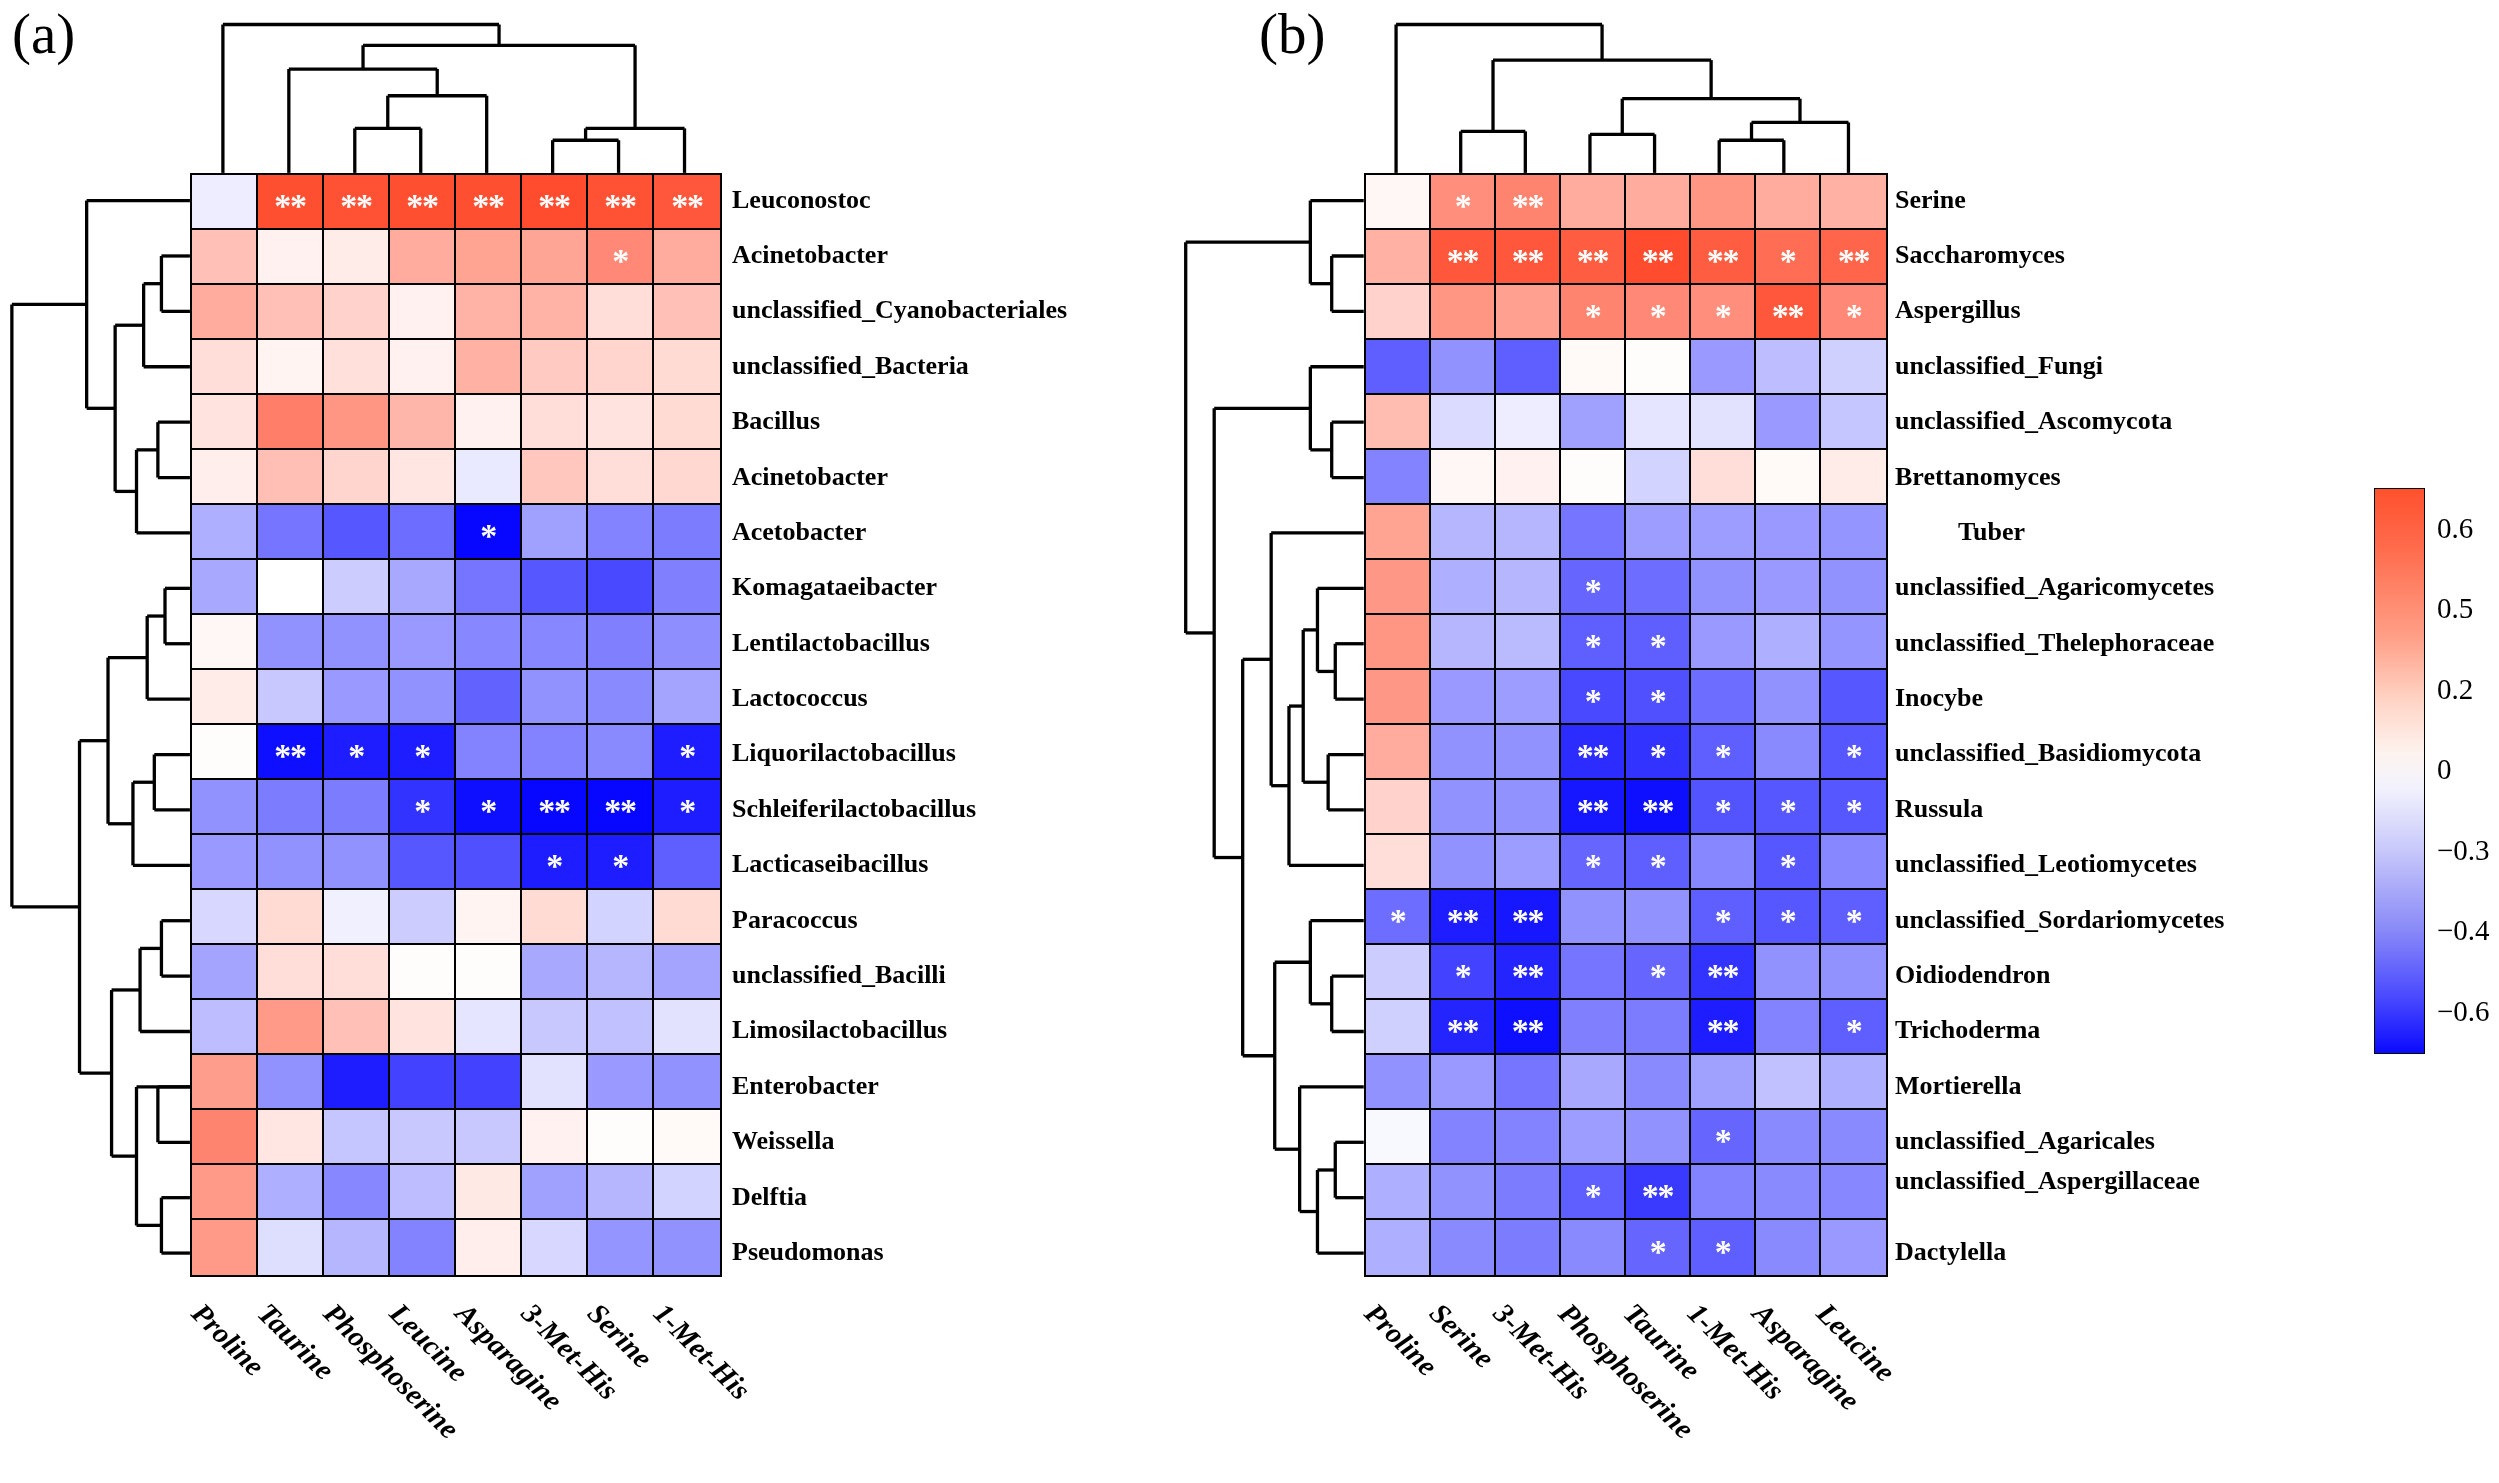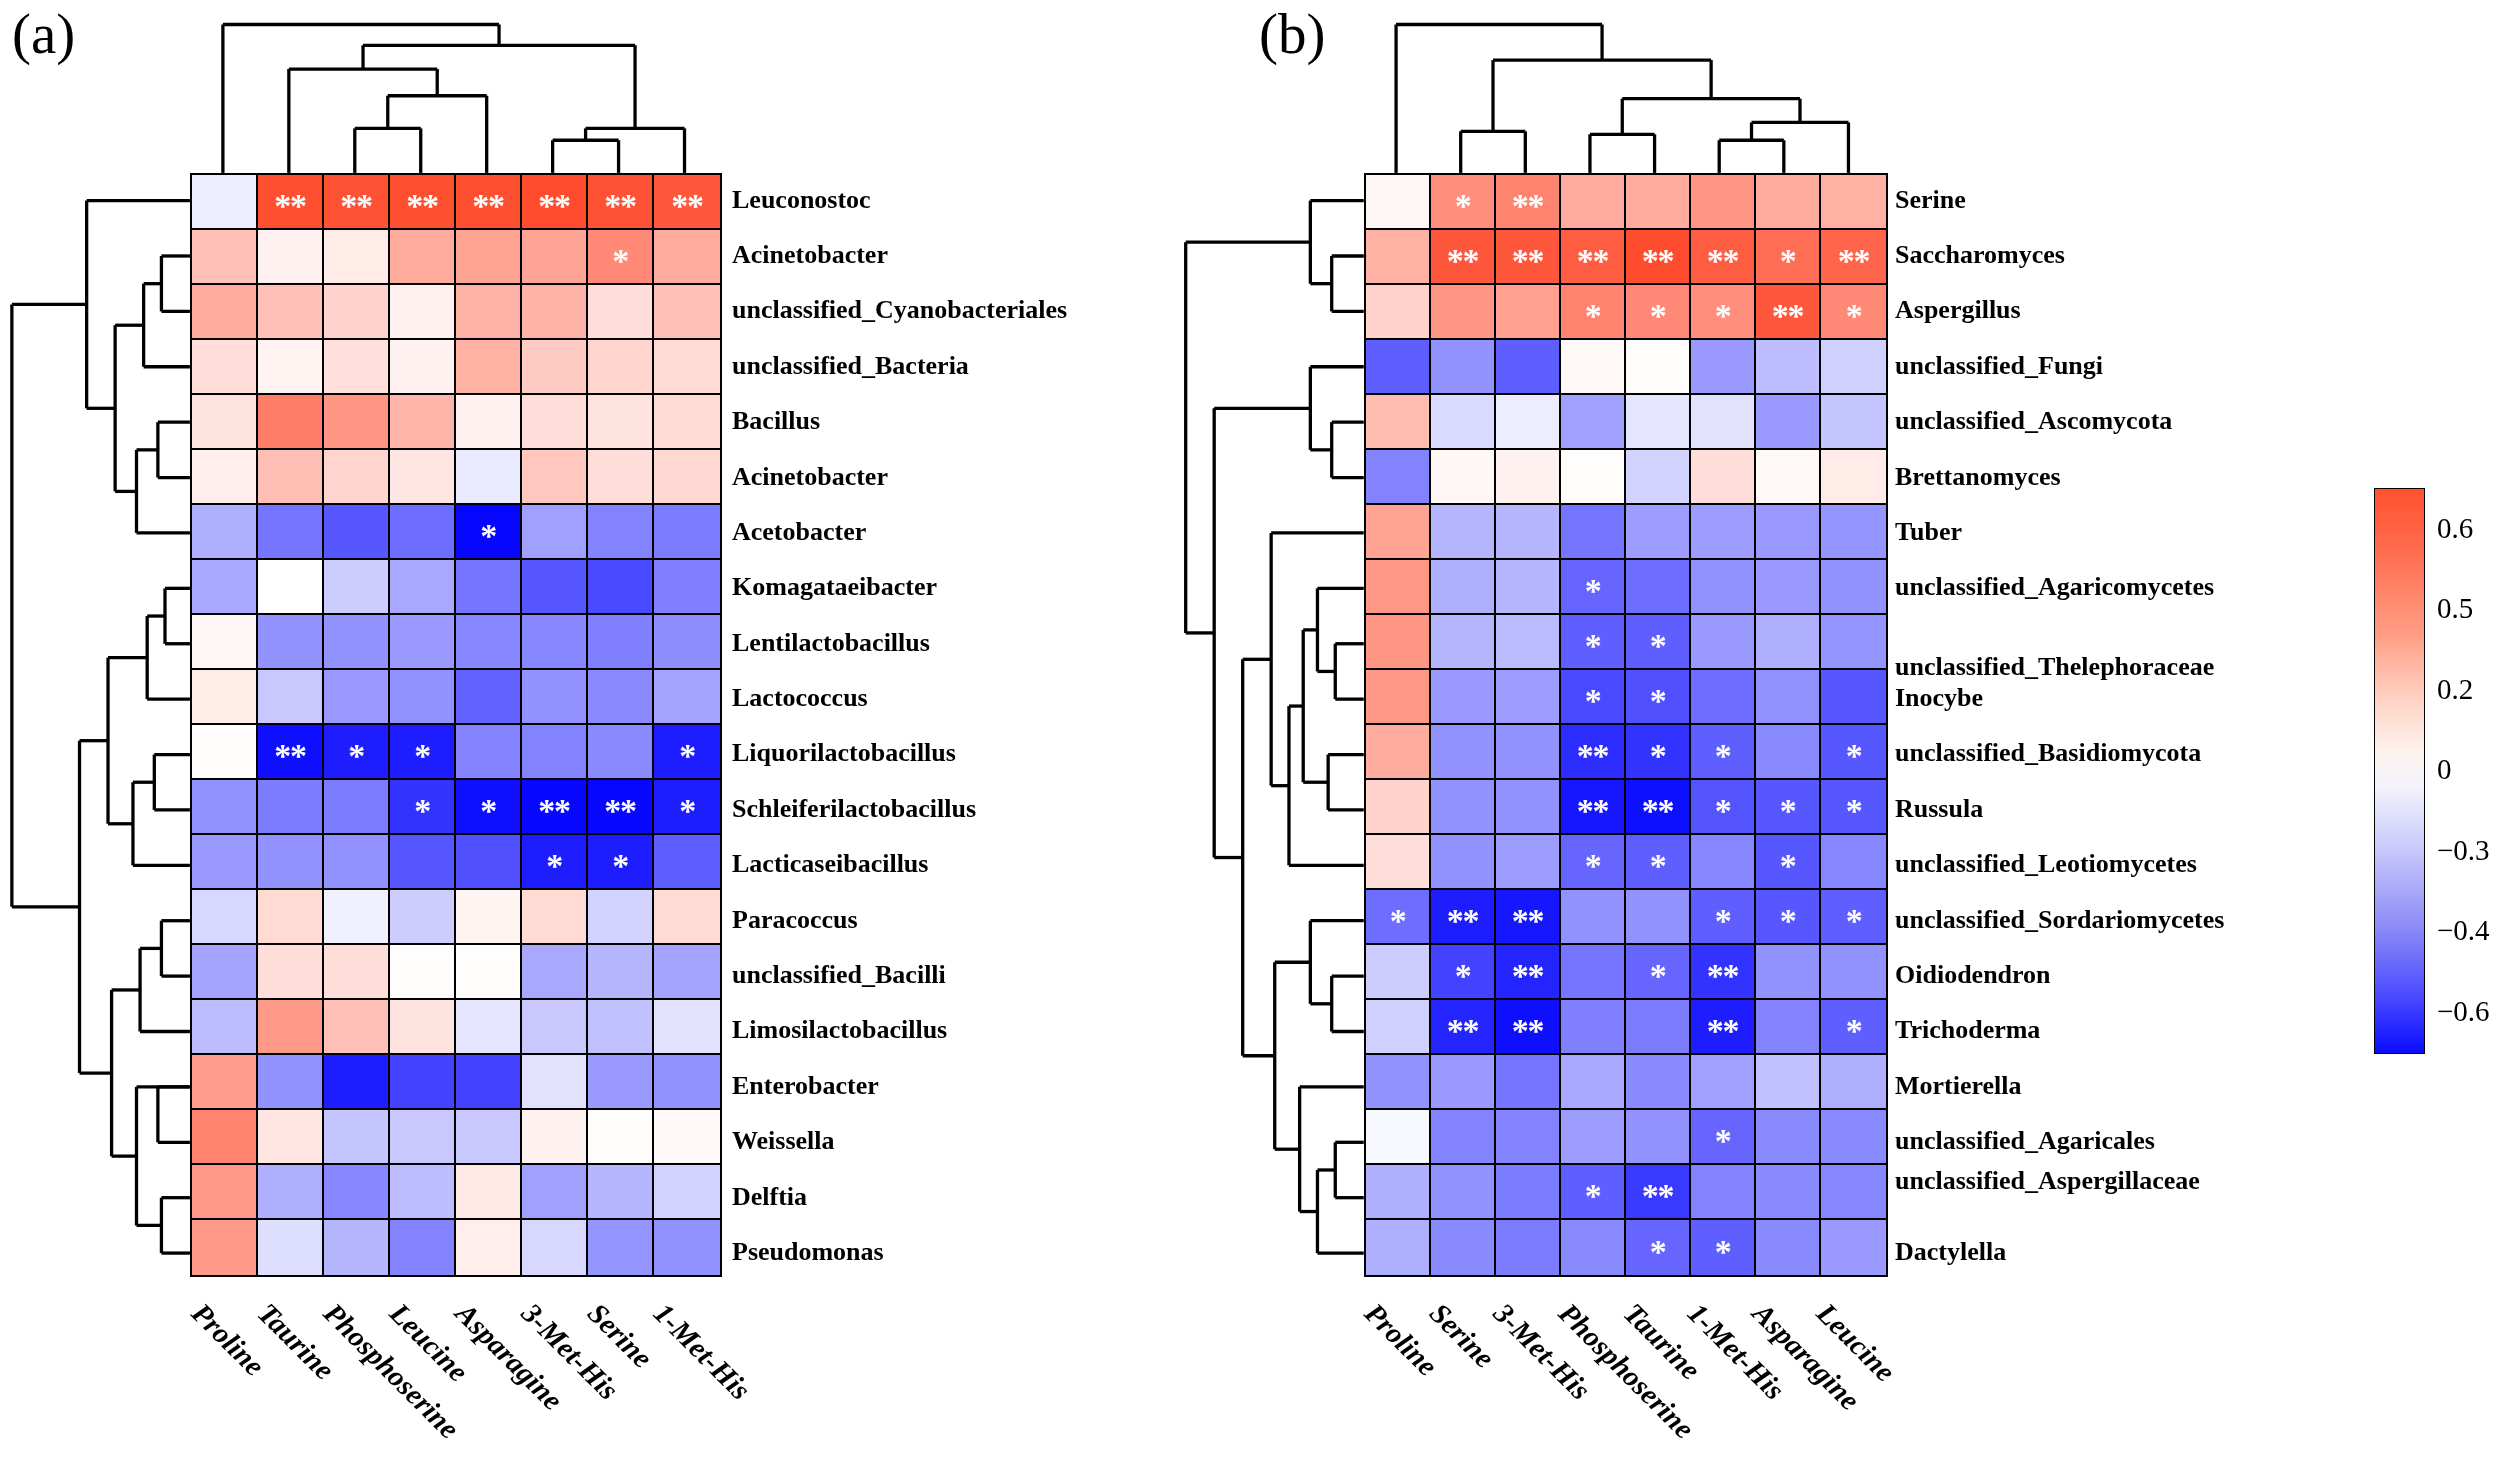--- a/index.html
+++ b/index.html
@@ -610,23 +610,23 @@
         <div class="cell lastrow" style="background: rgb(138, 138, 255);"></div>
         <div class="cell lastcol lastrow" style="background: rgb(153, 153, 255);"></div>
       </div>
       <div class="rowlabels" style="left: 0px; top: 0px;">
         <div class="rowlabel" style="left: 1895px; top: 187px;">Serine</div>
         <div class="rowlabel" style="left: 1895px; top: 242px;">Saccharomyces</div>
         <div class="rowlabel" style="left: 1895px; top: 297px;">Aspergillus</div>
         <div class="rowlabel" style="left: 1895px; top: 353px;">unclassified_Fungi</div>
         <div class="rowlabel" style="left: 1895px; top: 408px;">unclassified_Ascomycota</div>
         <div class="rowlabel" style="left: 1895px; top: 464px;">Brettanomyces</div>
-        <div class="rowlabel" style="left: 1895px; top: 519px;">Tuber</div>
+        <div class="rowlabel" style="left: 1958px; top: 519px;">Tuber</div>
         <div class="rowlabel" style="left: 1895px; top: 574px;">unclassified_Agaricomycetes</div>
-        <div class="rowlabel" style="left: 1895px; top: 654px;">unclassified_Thelephoraceae</div>
+        <div class="rowlabel" style="left: 1895px; top: 630px;">unclassified_Thelephoraceae</div>
         <div class="rowlabel" style="left: 1895px; top: 685px;">Inocybe</div>
         <div class="rowlabel" style="left: 1895px; top: 740px;">unclassified_Basidiomycota</div>
         <div class="rowlabel" style="left: 1895px; top: 796px;">Russula</div>
         <div class="rowlabel" style="left: 1895px; top: 851px;">unclassified_Leotiomycetes</div>
         <div class="rowlabel" style="left: 1895px; top: 907px;">unclassified_Sordariomycetes</div>
         <div class="rowlabel" style="left: 1895px; top: 962px;">Oidiodendron</div>
         <div class="rowlabel" style="left: 1895px; top: 1017px;">Trichoderma</div>
         <div class="rowlabel" style="left: 1895px; top: 1073px;">Mortierella</div>
         <div class="rowlabel" style="left: 1895px; top: 1128px;">unclassified_Agaricales</div>
         <div class="rowlabel" style="left: 1895px; top: 1168px; text-align: right;">unclassified_Aspergillaceae</div>

